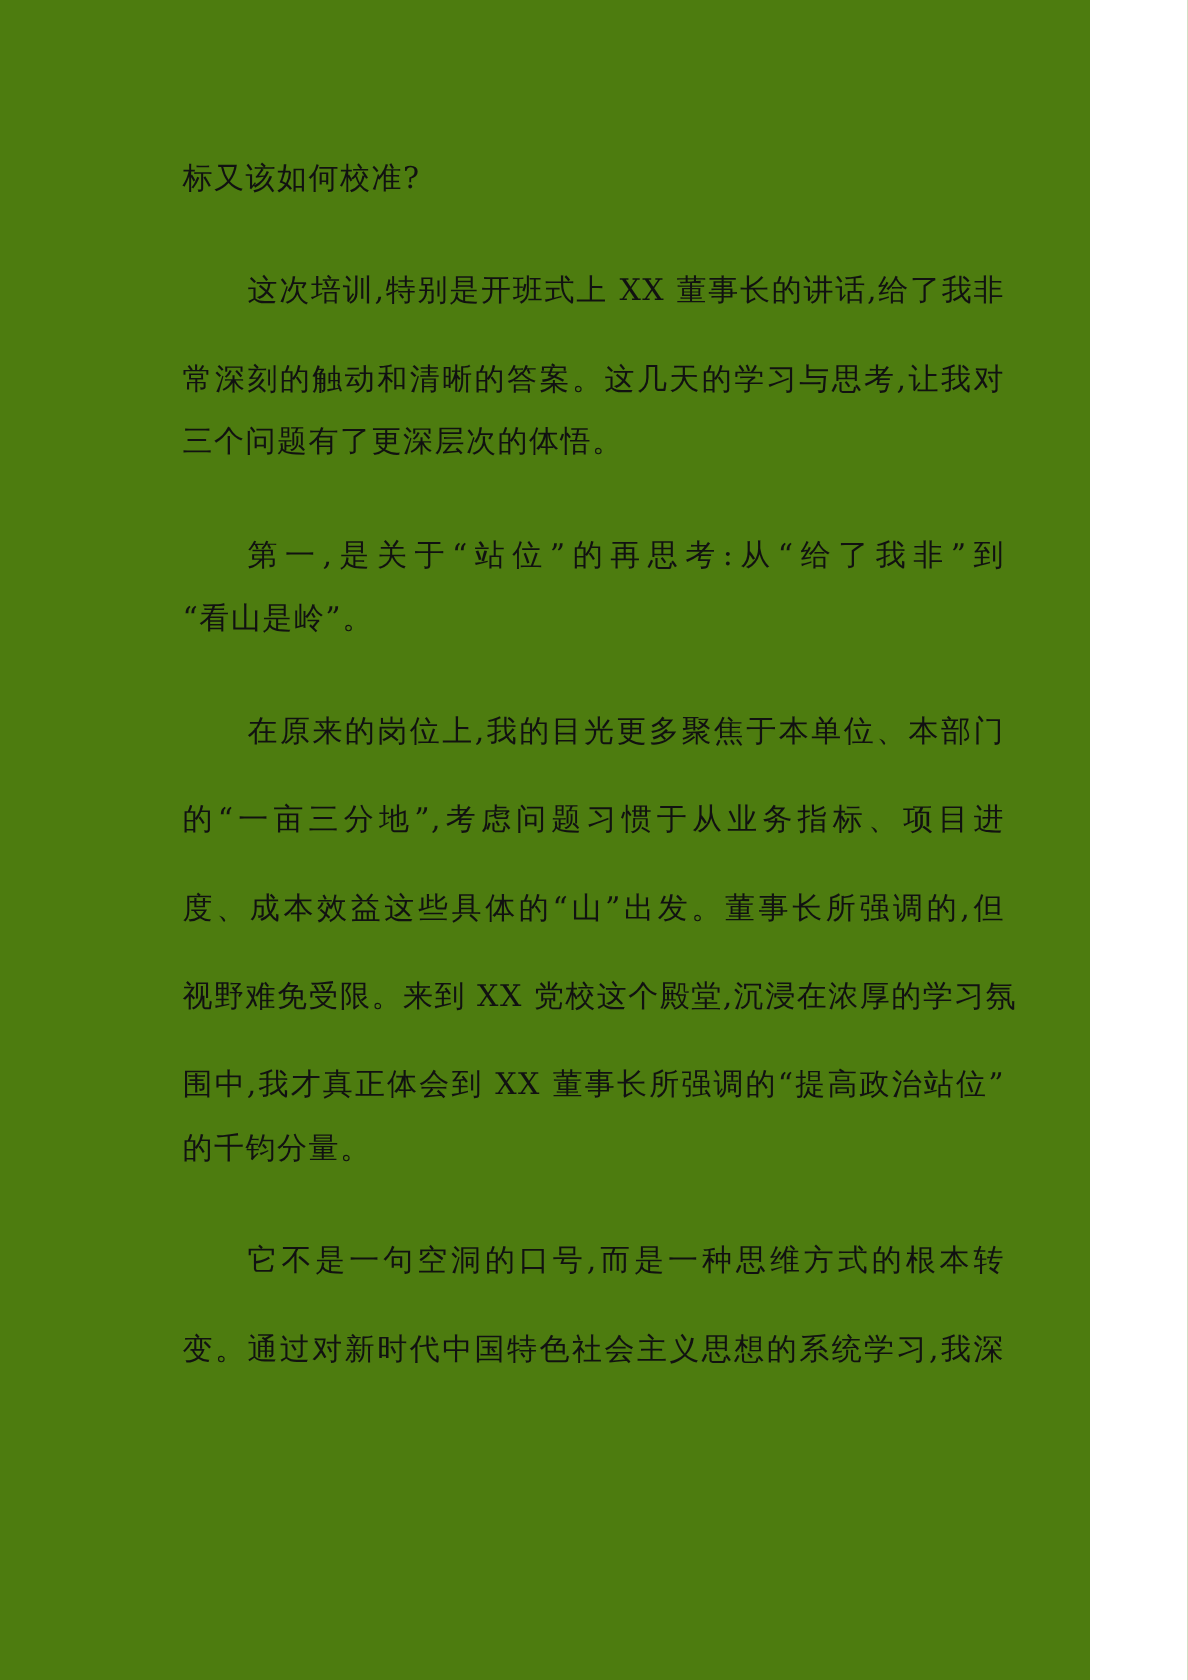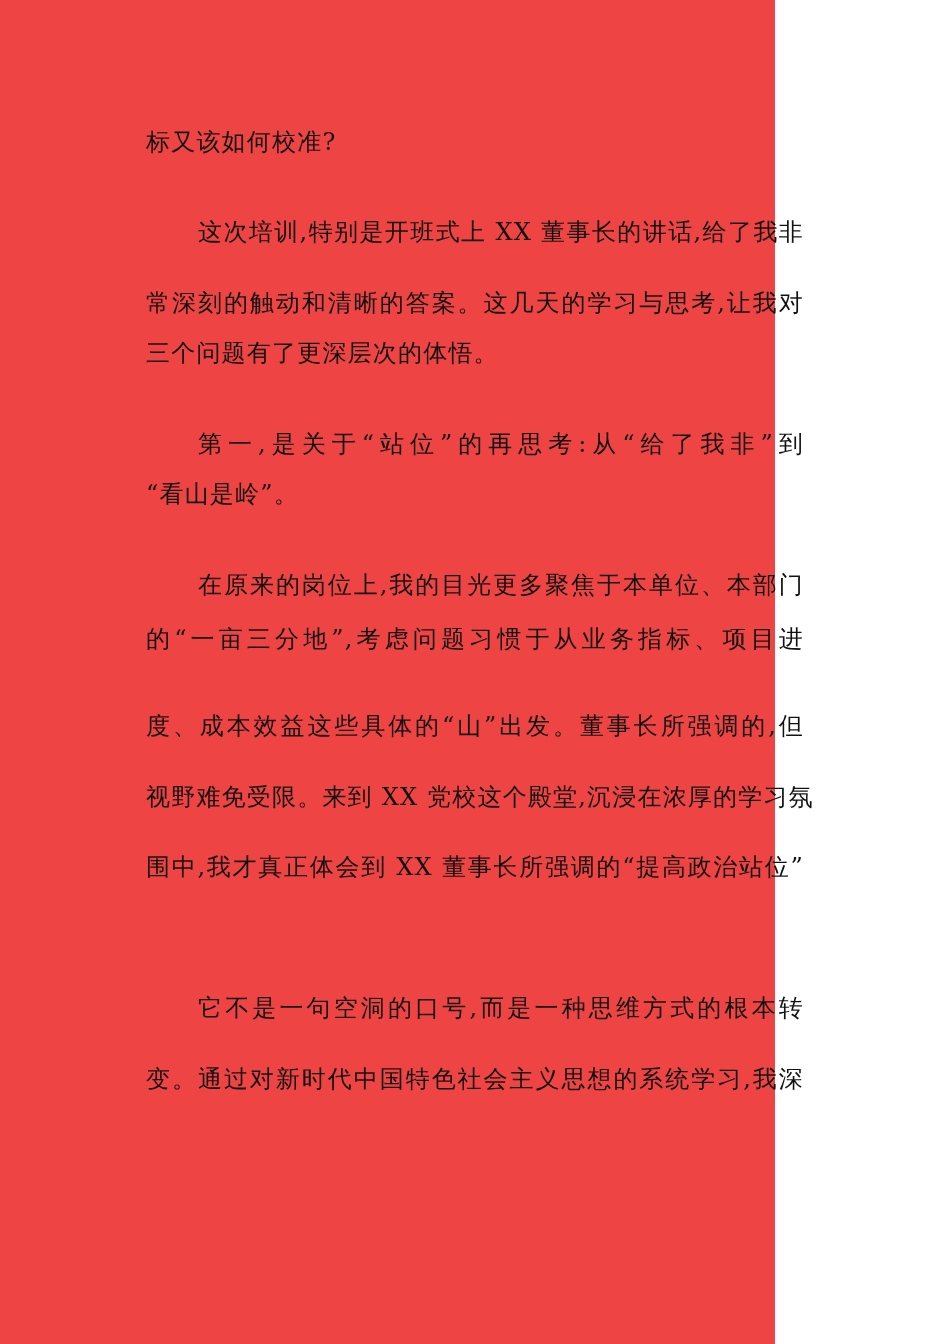--- a/index.html
+++ b/index.html
@@ -11,23 +11,23 @@
       width: 950px;
       height: 1344px;
       position: relative;
       overflow: hidden;
       font-family: "DejaVu Serif", "Liberation Serif", serif;
       color: #111111;
     }
     .page {
       position: absolute;
       left: 0; top: 0;
-      width: 775px;
+      width: 872px;
       height: 1344px;
-      background: #ef4444;
+      background: #4d7c0f;
     }
     .line {
       position: absolute;
       left: 146px;
       width: 658px;
       height: 30px;
       font-size: 24px;
       line-height: 30px;
       white-space: nowrap;
       letter-spacing: 1.2px;
@@ -46,19 +46,20 @@
 <body>
 
 <div class="page">
   <div class="line" style="top:127px">标又该如何校准?</div>
   <div class="line indent justify" style="top:197px">这次培训,特别是开班式上 XX 董事长的讲话,给了我非</div>
   <div class="line justify" style="top:268px">常深刻的触动和清晰的答案。这几天的学习与思考,让我对</div>
   <div class="line" style="top:338px">三个问题有了更深层次的体悟。</div>
   <div class="line indent justify" style="top:409px">第一,是关于“站位”的再思考:从“给了我非”到</div>
   <div class="line" style="top:479px">“看山是岭”。</div>
   <div class="line indent justify" style="top:550px">在原来的岗位上,我的目光更多聚焦于本单位、本部门</div>
-  <div class="line justify" style="top:604px">的“一亩三分地”,考虑问题习惯于从业务指标、项目进</div>
+  <div class="line justify" style="top:620px">的“一亩三分地”,考虑问题习惯于从业务指标、项目进</div>
   <div class="line justify" style="top:691px">度、成本效益这些具体的“山”出发。董事长所强调的,但</div>
   <div class="line justify" style="top:762px">视野难免受限。来到 XX 党校这个殿堂,沉浸在浓厚的学习氛</div>
   <div class="line justify" style="top:832px">围中,我才真正体会到 XX 董事长所强调的“提高政治站位”</div>
+  <div class="line" style="top:903px">的千钧分量。</div>
   <div class="line indent justify" style="top:973px">它不是一句空洞的口号,而是一种思维方式的根本转</div>
   <div class="line justify" style="top:1044px">变。通过对新时代中国特色社会主义思想的系统学习,我深</div>
 </div>
 
 </body></html>

